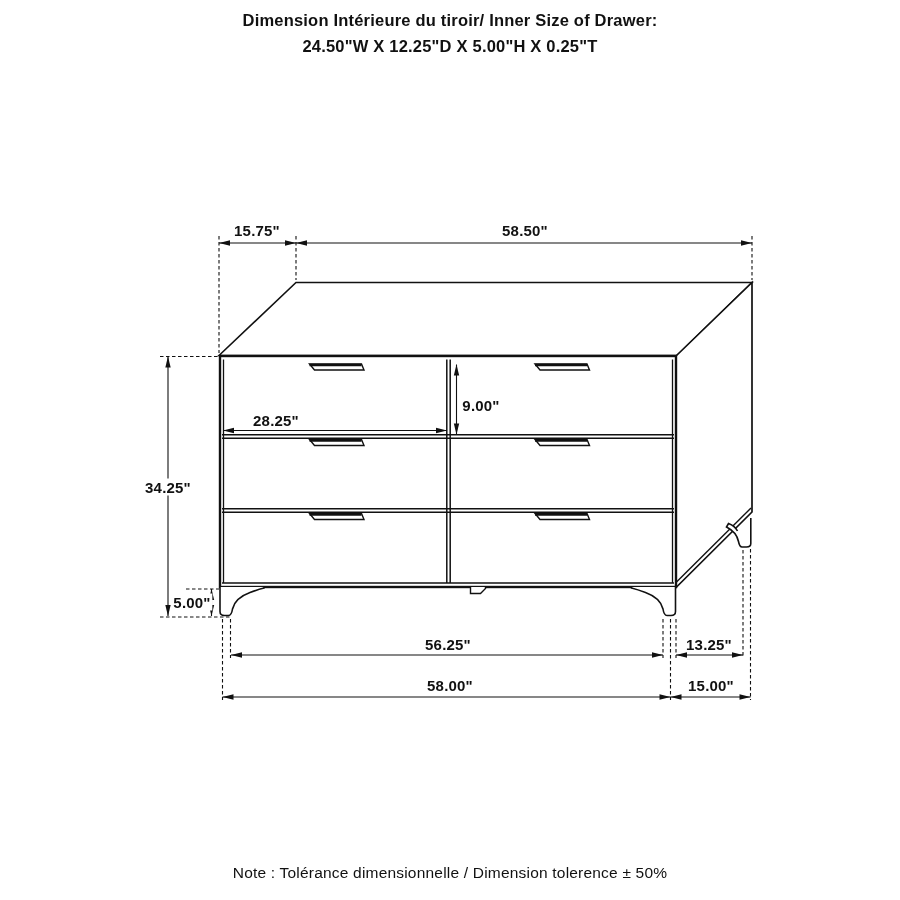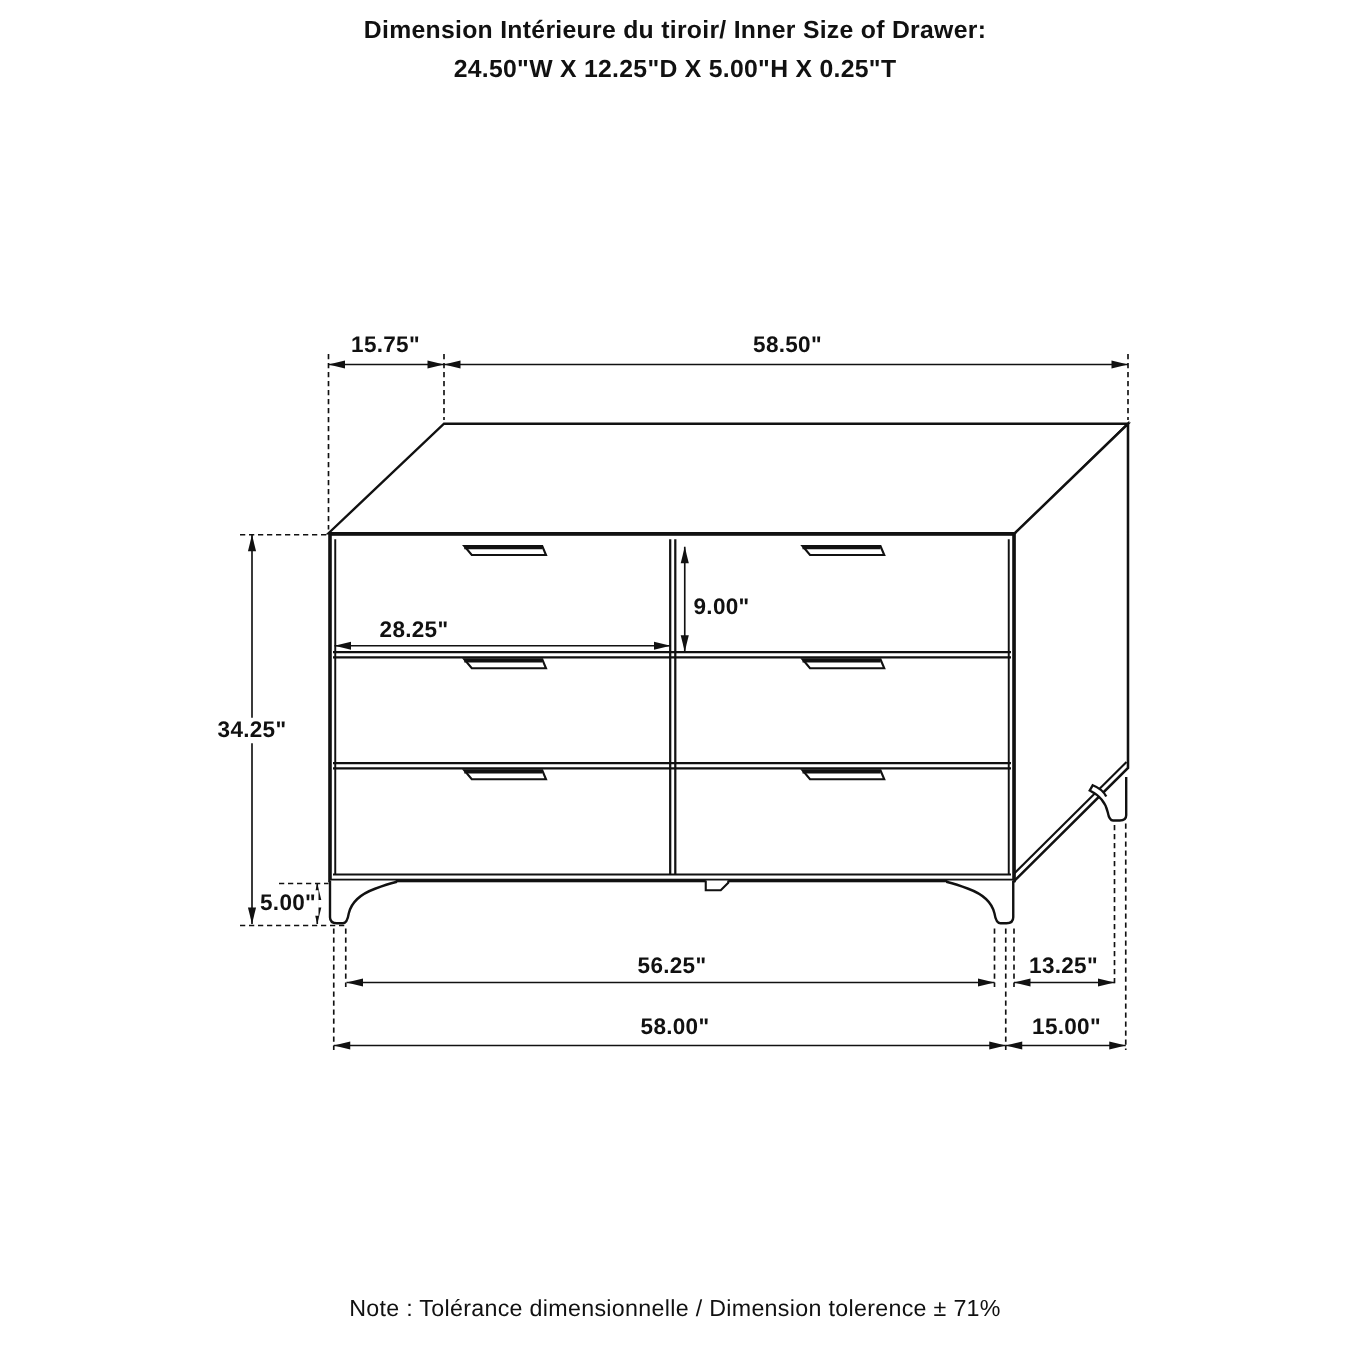--- a/index.html
+++ b/index.html
@@ -145,14 +145,14 @@
   <div class="dim" style="left:525px;top:230px;">58.50"</div>
   <div class="dim bg" style="left:168px;top:487px;">34.25"</div>
   <div class="dim" style="left:276px;top:420px;">28.25"</div>
   <div class="dim" style="left:481px;top:405px;">9.00"</div>
   <div class="dim bg" style="left:192px;top:602px;">5.00"</div>
   <div class="dim" style="left:448px;top:644px;">56.25"</div>
   <div class="dim" style="left:709px;top:644px;">13.25"</div>
   <div class="dim" style="left:450px;top:685px;">58.00"</div>
   <div class="dim" style="left:711px;top:685px;">15.00"</div>
 
-  <div class="note-block">Note : Tolérance dimensionnelle / Dimension tolerence  ± 71%</div>
+  <div class="note-block">Note : Tolérance dimensionnelle / Dimension tolerence  ± 50%</div>
 </div>
 
 </body></html>

